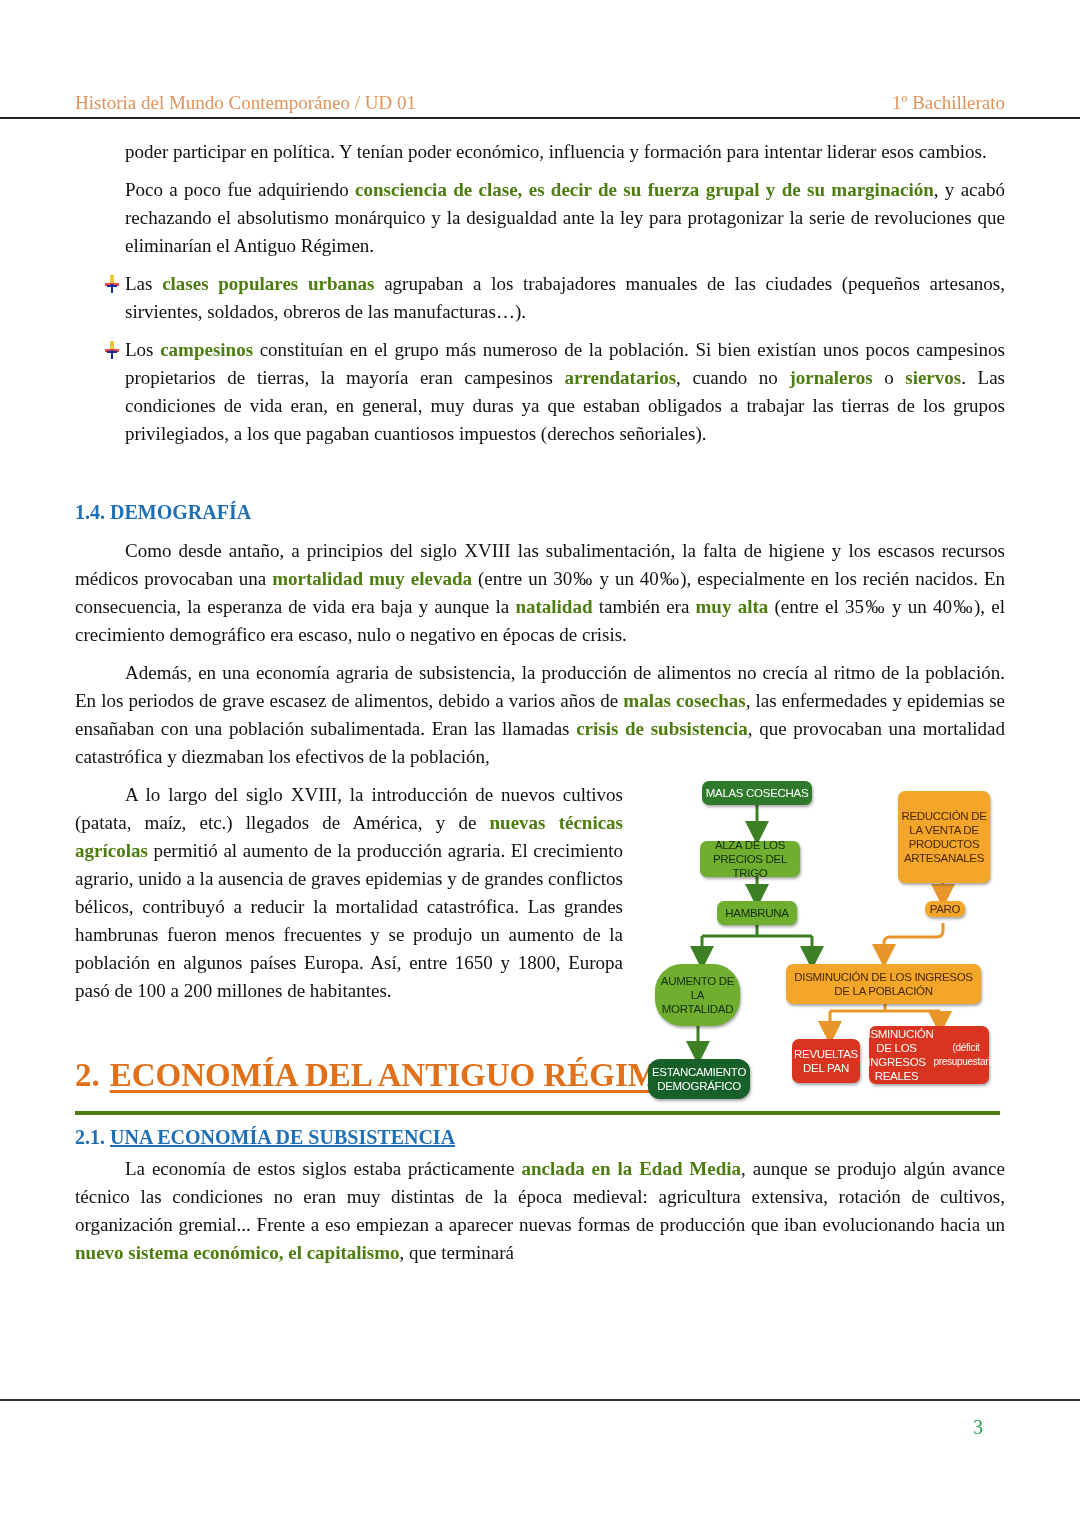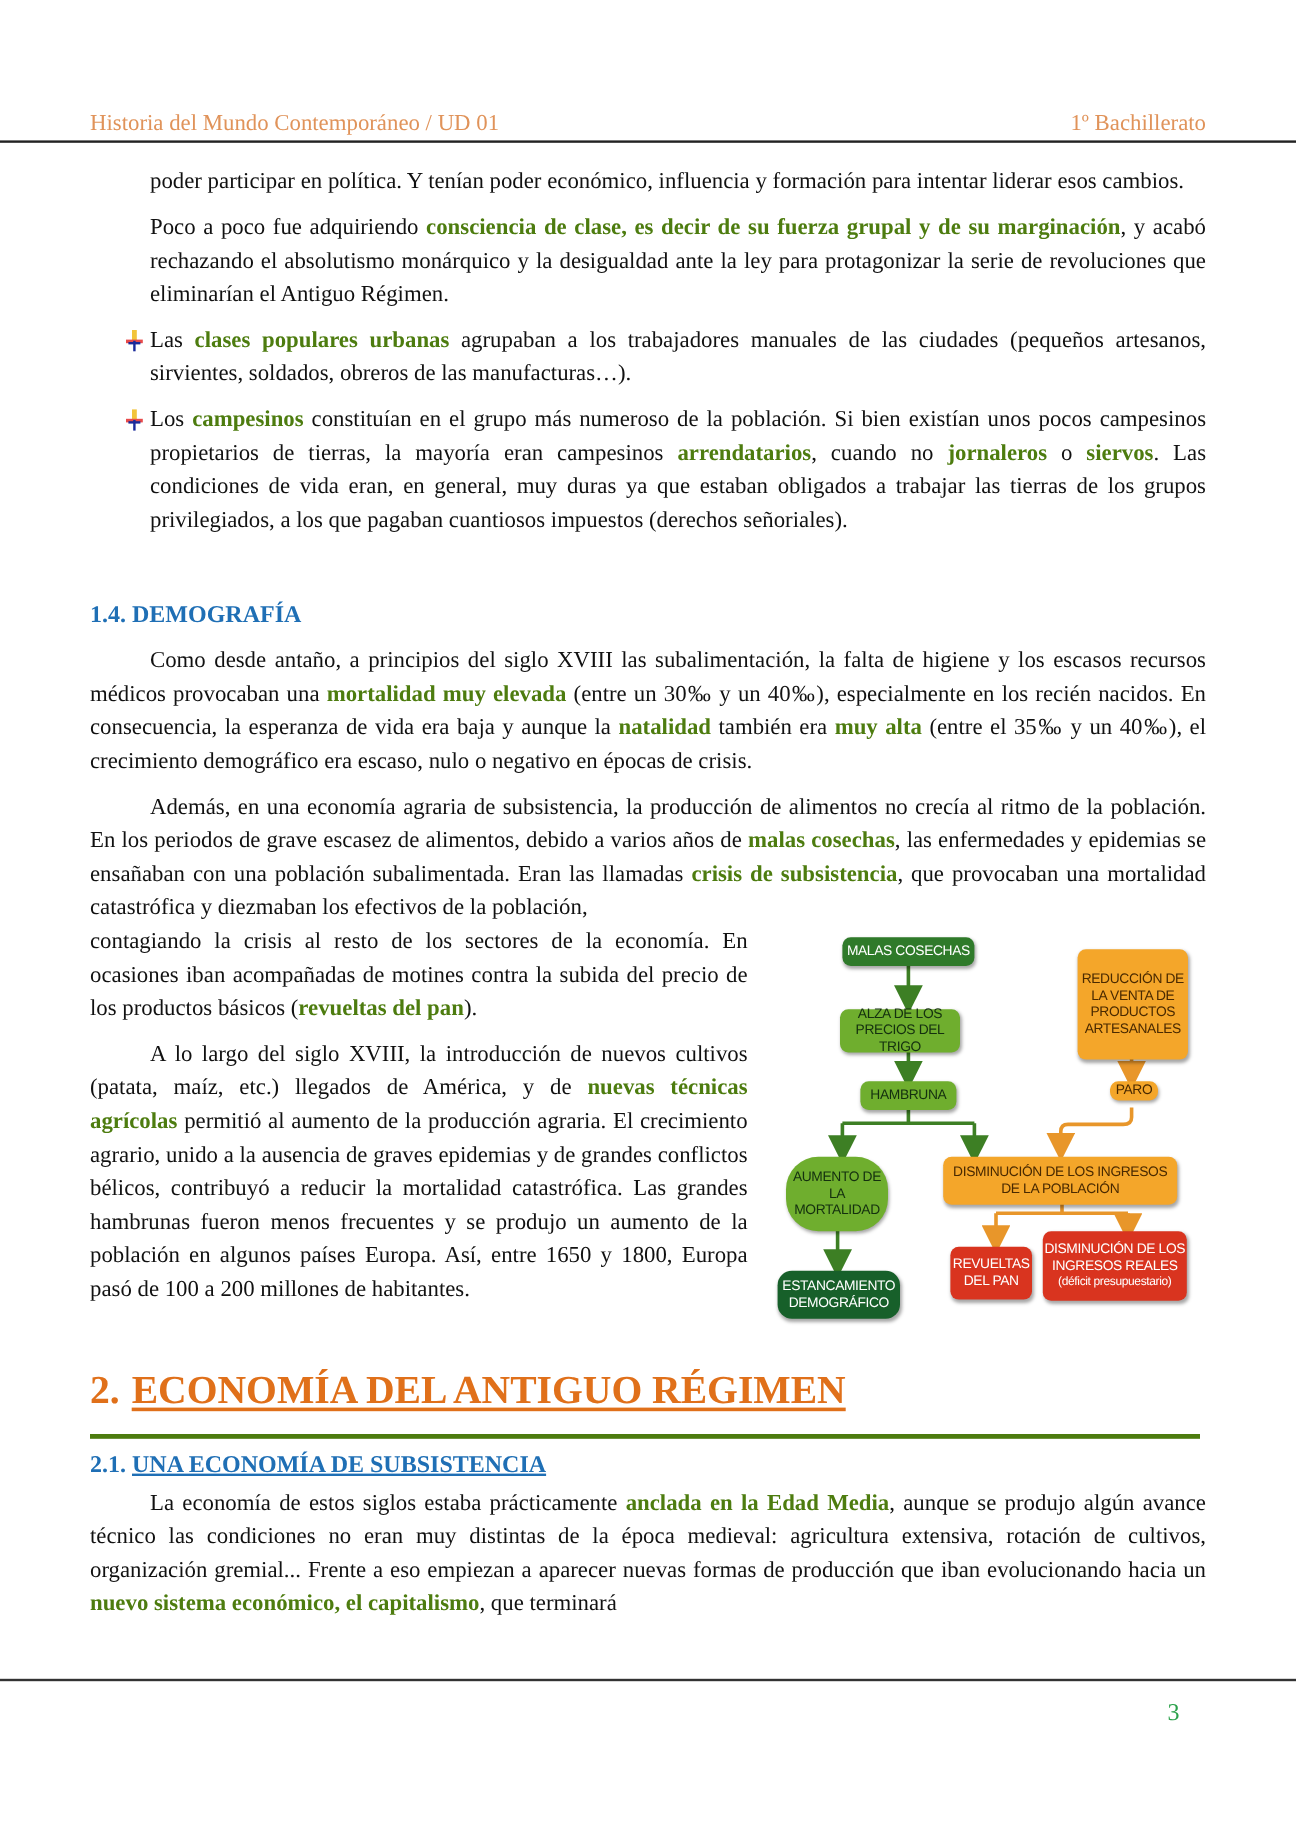--- a/index.html
+++ b/index.html
@@ -89,21 +89,20 @@
 
   <div class="gap-m"></div>
   <h3 class="sub">1.4. DEMOGRAFÍA</h3>
   <div style="height:11px"></div>
   <p class="first-indent"><span>Como desde antaño, a principios del siglo XVIII las subalimentación, la falta de higiene y los escasos recursos médicos provocaban una </span><span class="hl">mortalidad muy elevada</span><span> (entre un 30‰ y un 40‰), especialmente en los recién nacidos. En consecuencia, la esperanza de vida era baja y aunque la </span><span class="hl">natalidad</span><span> también era </span><span class="hl">muy alta</span><span> (entre el 35‰ y un 40‰), el crecimiento demográfico era escaso, nulo o negativo en épocas de crisis.</span></p>
   <div class="gap-s"></div>
   <p class="first-indent"><span>Además, en una economía agraria de subsistencia, la producción de alimentos no crecía al ritmo de la población. En los periodos de grave escasez de alimentos, debido a varios años de </span><span class="hl">malas cosechas</span><span>, las enfermedades y epidemias se ensañaban con una población subalimentada. Eran las llamadas </span><span class="hl">crisis de subsistencia</span><span>, que provocaban una mortalidad catastrófica y diezmaban los efectivos de la población,</span></p>
 
   <div class="float-zone">
     <div class="float-text">
-      <p><span>contagiando la crisis al resto de los sectores de la economía. En ocasiones iban acompañadas de motines contra la subida del precio de los productos básicos (</span><span class="hl">revueltas del pan</span><span>).</span></p>
       <div class="gap-s"></div>
       <p class="first-indent"><span>A lo largo del siglo XVIII, la introducción de nuevos cultivos (patata, maíz, etc.) llegados de América, y de </span><span class="hl">nuevas técnicas agrícolas</span><span> permitió al aumento de la producción agraria. El crecimiento agrario, unido a la ausencia de graves epidemias y de grandes conflictos bélicos, contribuyó a reducir la mortalidad catastrófica. Las grandes hambrunas fueron menos frecuentes y se produjo un aumento de la población en algunos países Europa. Así, entre 1650 y 1800, Europa pasó de 100 a 200 millones de habitantes.</span></p>
     </div>
 
     <div class="diagram">
       <svg width="365" height="350" style="position:absolute;left:0;top:0">
         <defs>
           <marker id="ag" markerWidth="8" markerHeight="8" refX="4" refY="4" orient="auto">
               <path d="M0,0 L8,4 L0,8 Z" fill="#3d7f24"></path>
             </marker>
@@ -129,21 +128,21 @@
       </svg>
       <div class="box g-dark" style="left:62px;top:10px;width:110px;height:24px;">MALAS COSECHAS</div>
       <div class="box g-light" style="left:60px;top:70px;width:100px;height:36px;">ALZA DE LOS PRECIOS DEL TRIGO</div>
       <div class="box g-light" style="left:77px;top:130px;width:80px;height:24px;">HAMBRUNA</div>
       <div class="box g-light" style="left:15px;top:193px;width:85px;height:62px;border-radius:27px;">AUMENTO DE LA MORTALIDAD</div>
       <div class="box g-deep" style="left:8px;top:288px;width:102px;height:40px;">ESTANCAMIENTO DEMOGRÁFICO</div>
       <div class="box orange" style="left:258px;top:20px;width:92px;height:92px;">REDUCCIÓN DE LA VENTA DE PRODUCTOS ARTESANALES</div>
       <div class="box orange" style="left:285px;top:130px;width:40px;height:16px;">PARO</div>
       <div class="box orange" style="left:146px;top:193px;width:195px;height:40px;">DISMINUCIÓN DE LOS INGRESOS DE LA POBLACIÓN</div>
       <div class="box red" style="left:152px;top:268px;width:68px;height:44px;">REVUELTAS DEL PAN</div>
-      <div class="box red" style="left:229px;top:255px;width:120px;height:58px;flex-direction:column;">
+      <div class="box red" style="left:229px;top:255px;width:120px;height:58px;flex-direction:row;">
         <span>DISMINUCIÓN DE LOS INGRESOS REALES</span>
         <span style="font-size:10px">(déficit presupuestario)</span>
       </div>
     </div>
   </div>
 
   <div style="height:50px"></div>
   <h2 class="section">
     <span class="num">2.</span><span class="title">ECONOMÍA DEL ANTIGUO RÉGIMEN</span>
   </h2>

